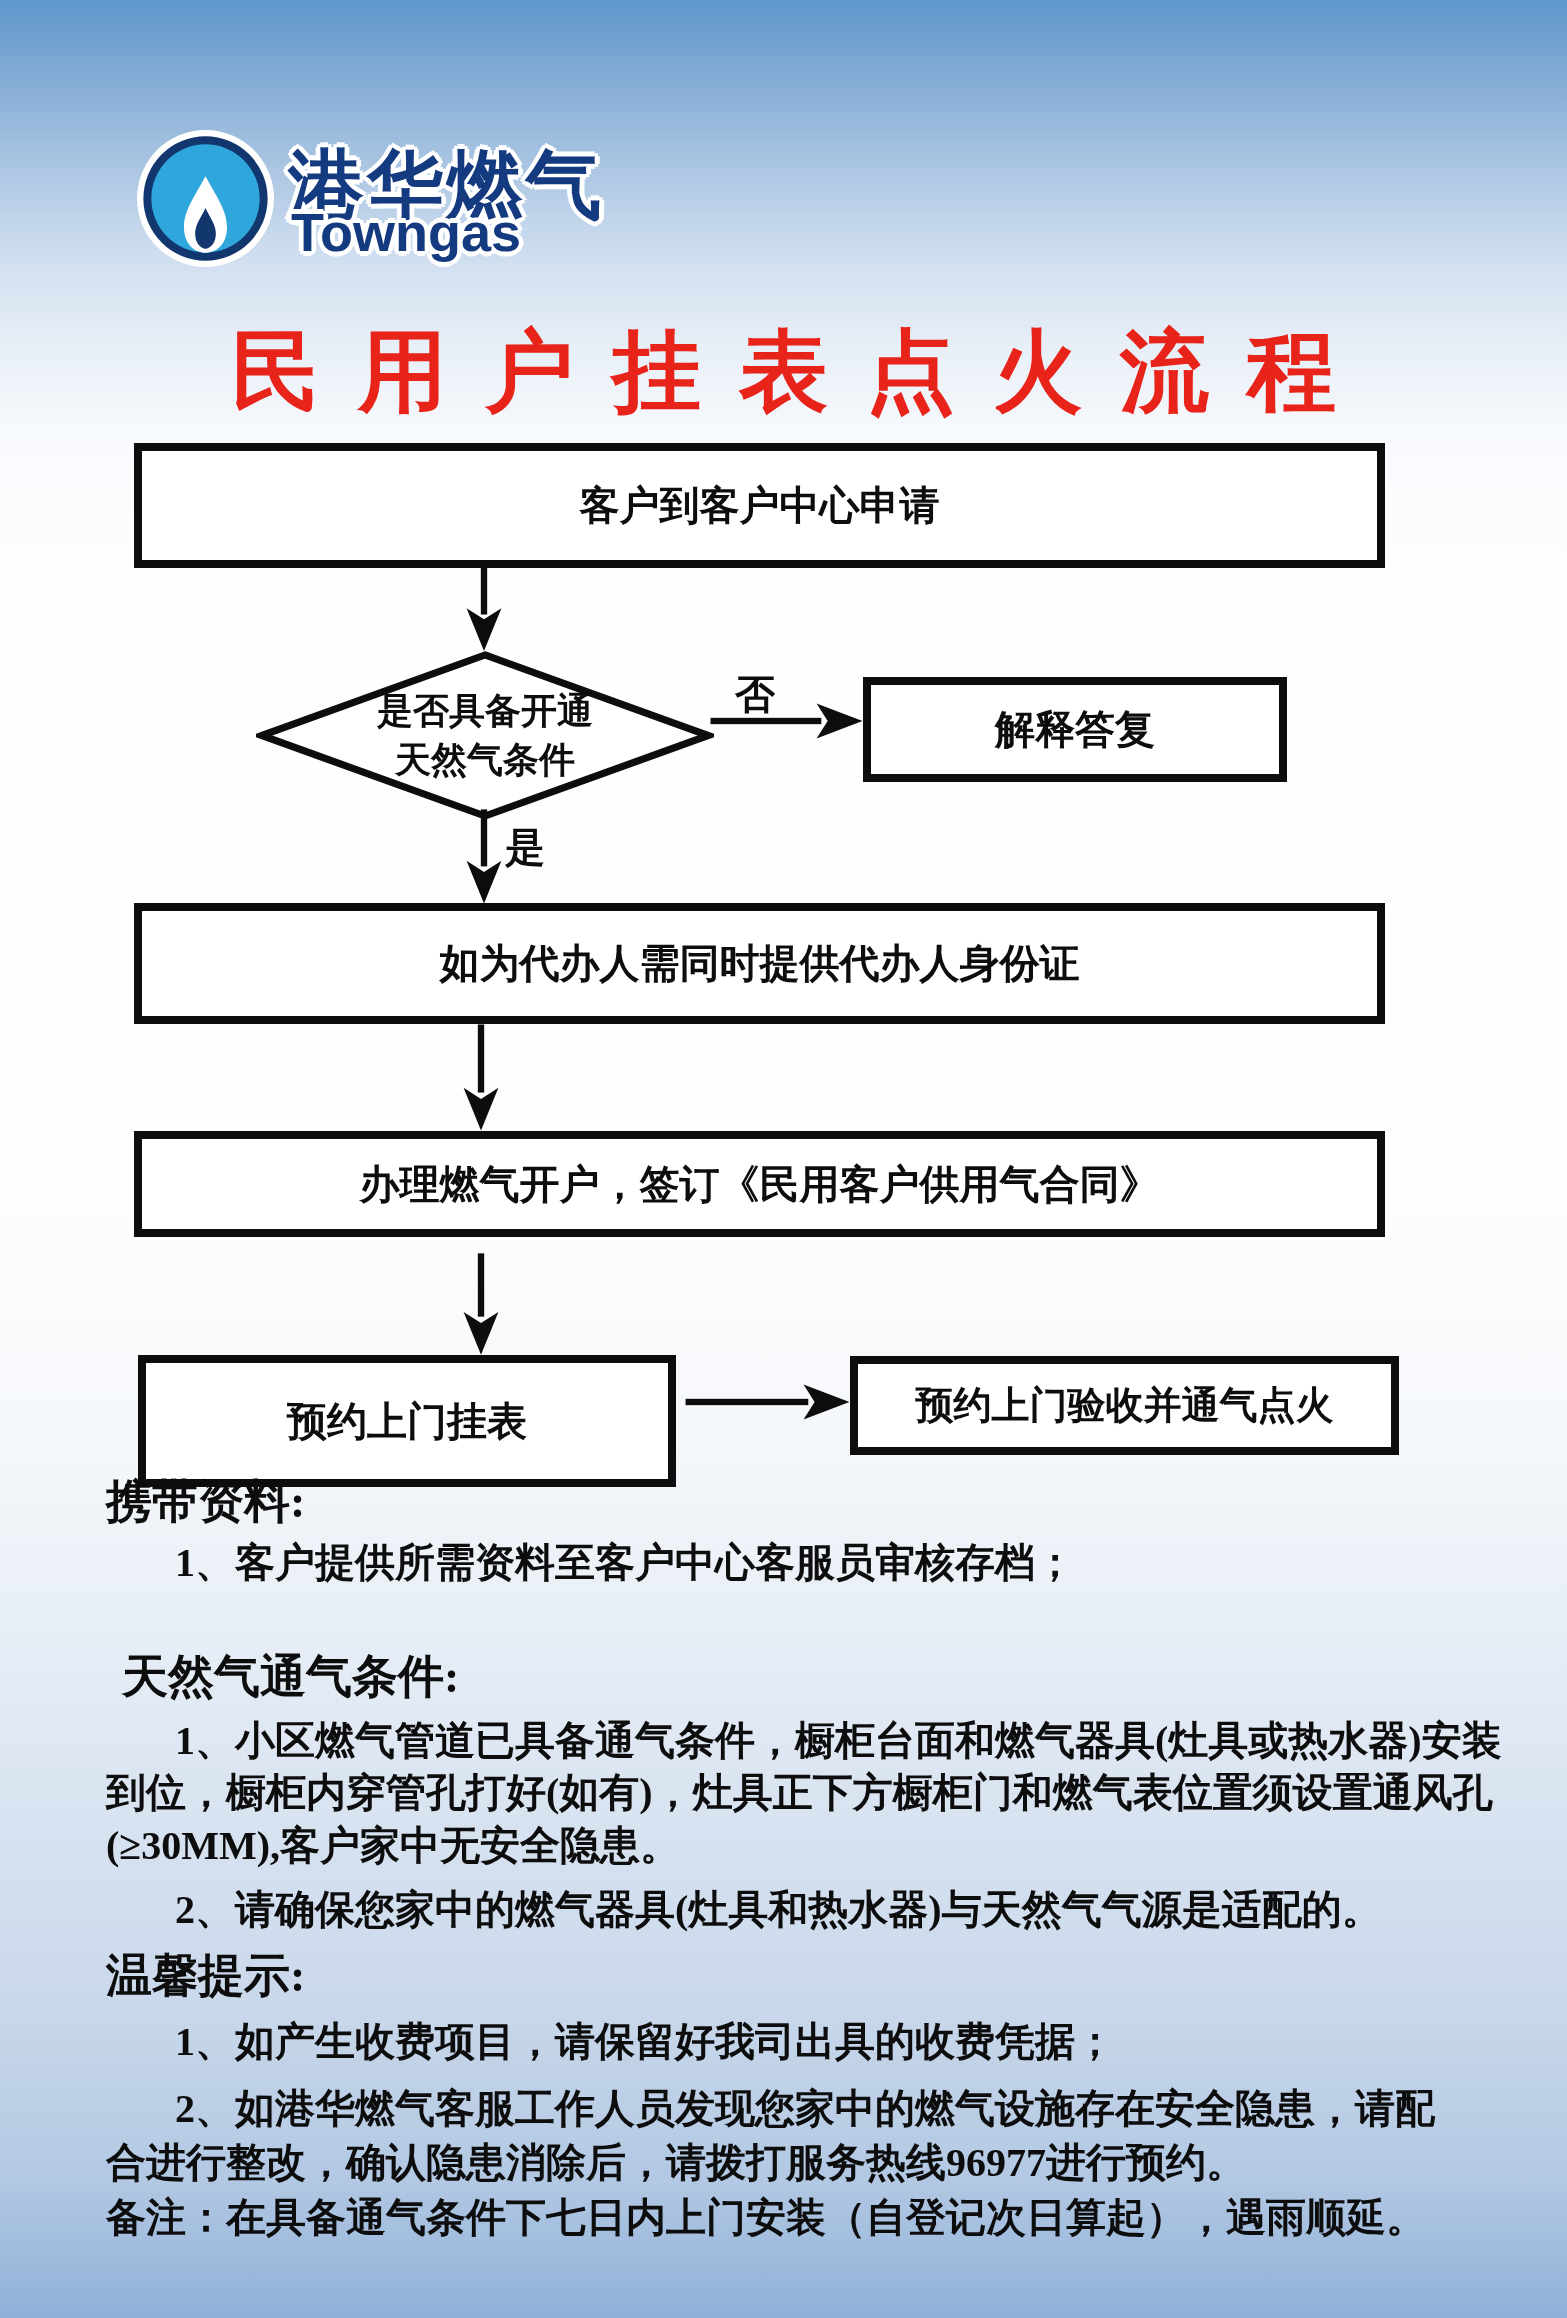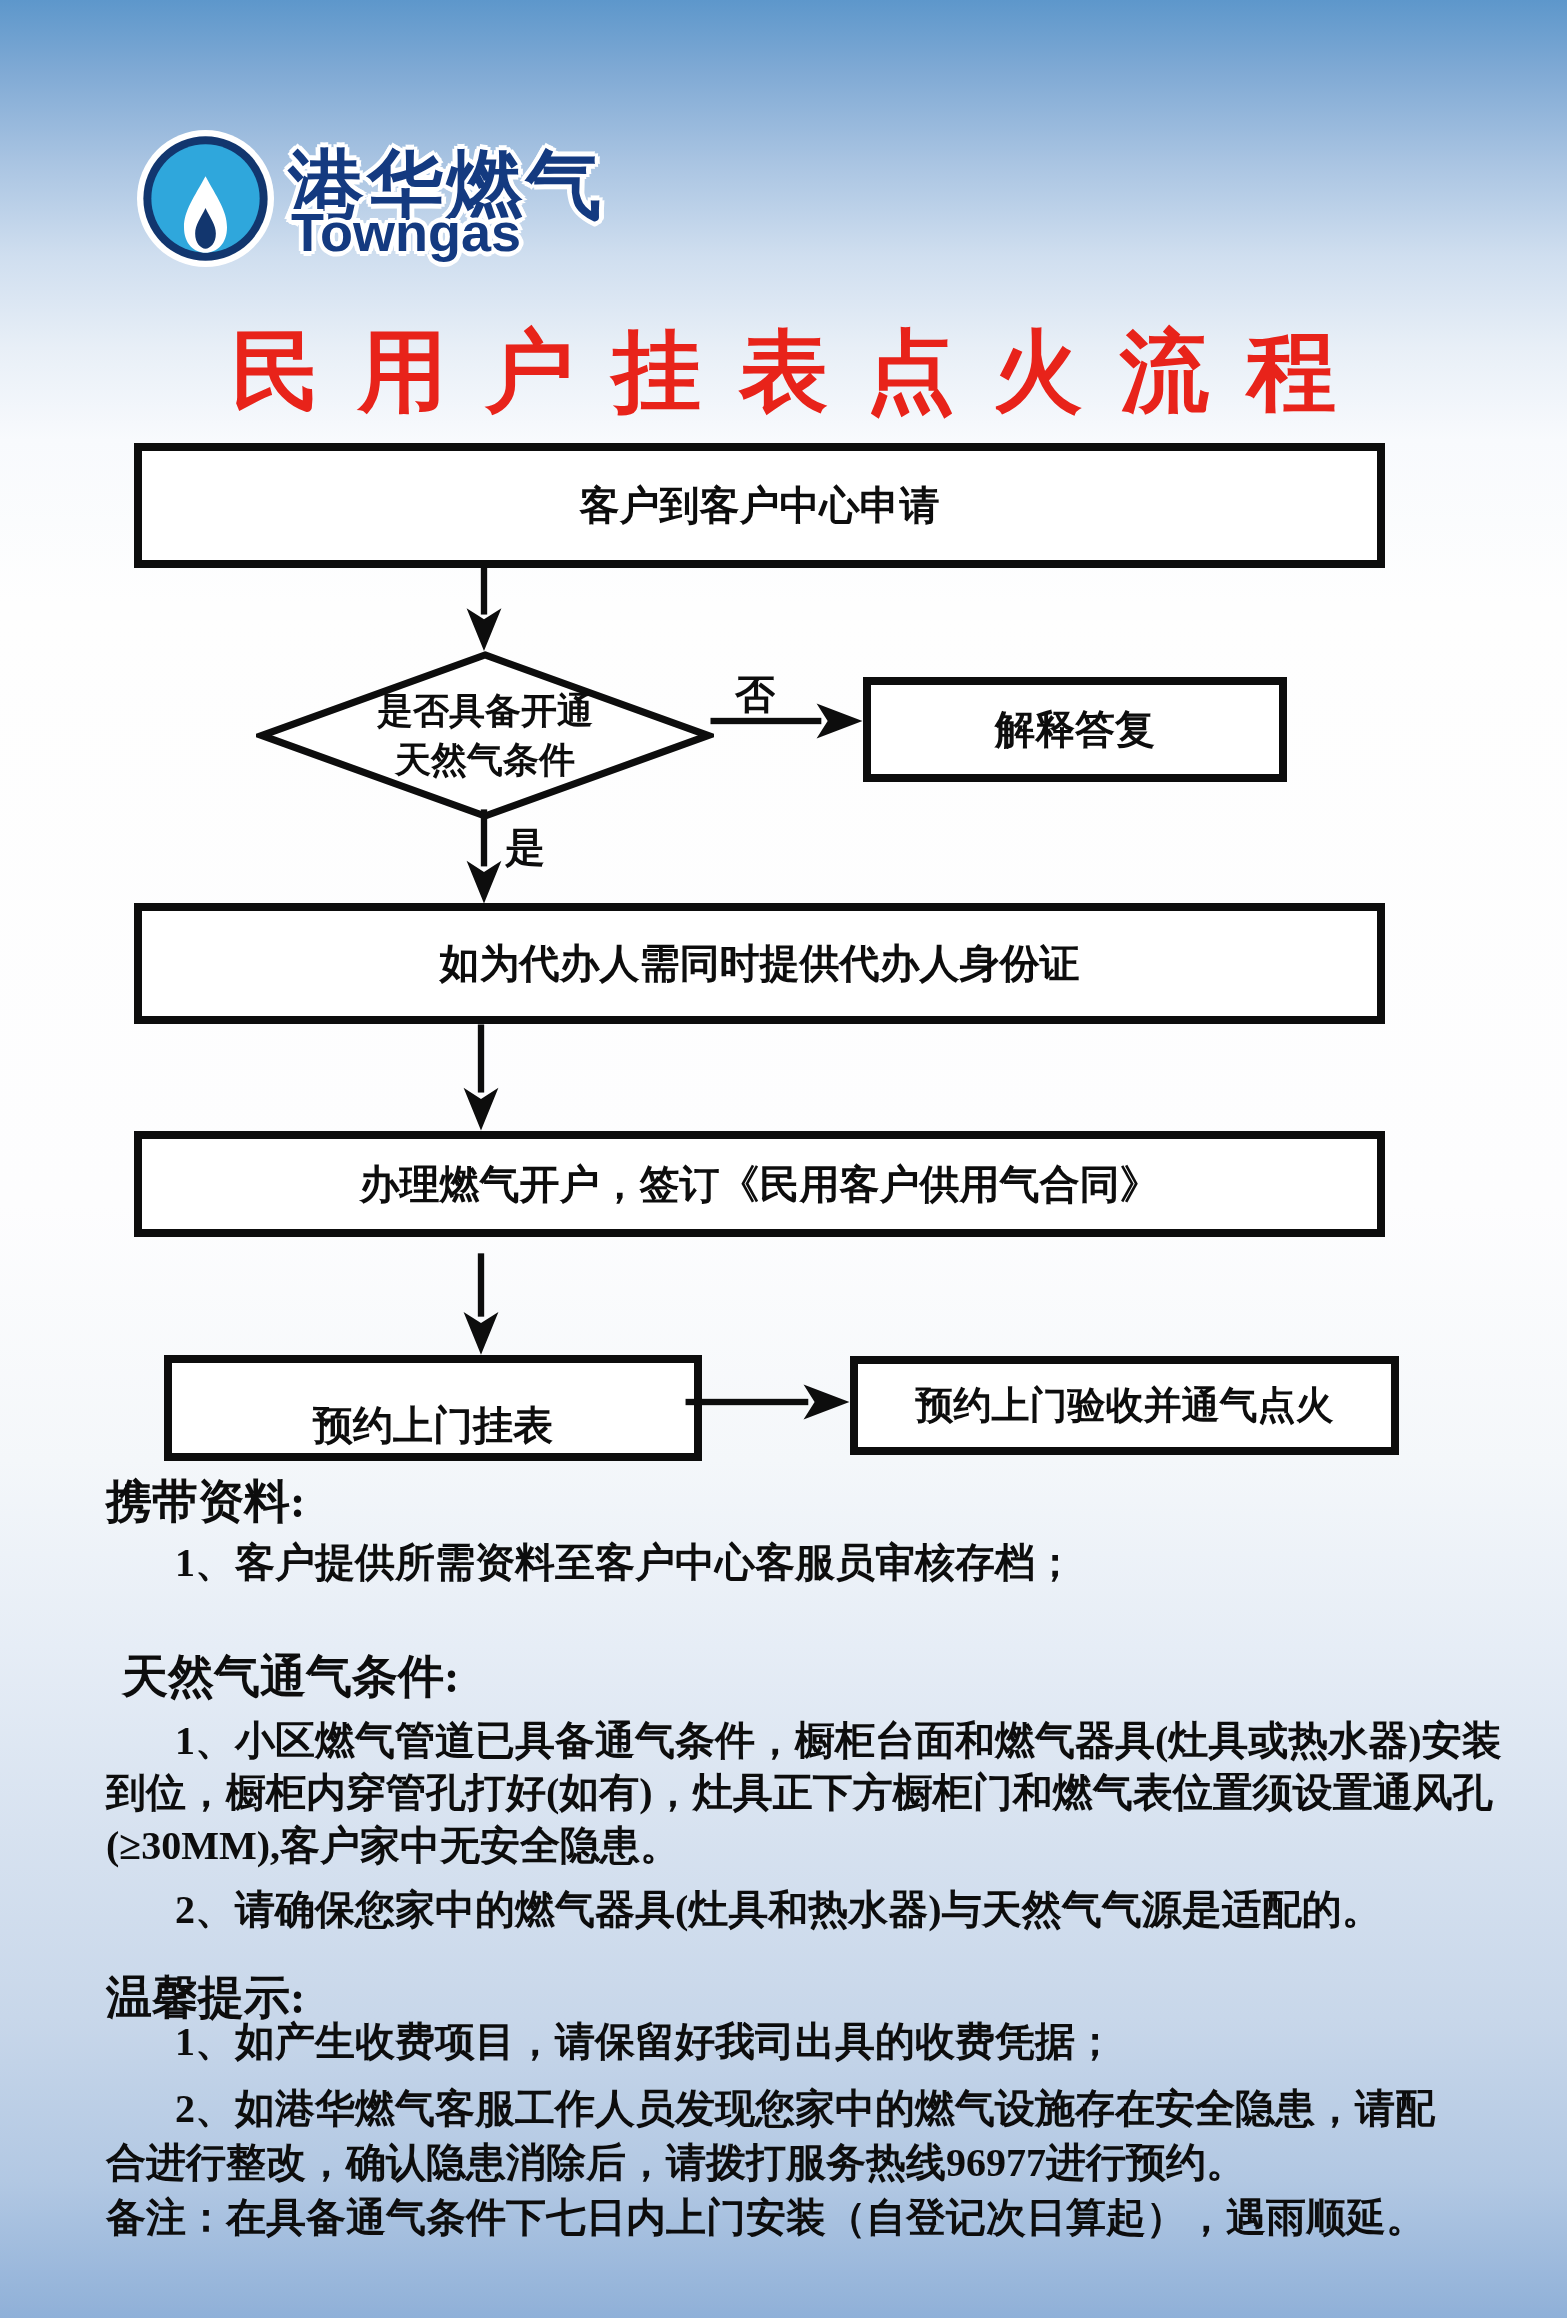--- a/index.html
+++ b/index.html
@@ -112,21 +112,21 @@
   </div>
 
   <div class="fbox" style="left:134px;top:903px;width:1251px;height:121px;">
     <span>如为代办人需同时提供代办人身份证</span>
   </div>
 
   <div class="fbox" style="left:134px;top:1131px;width:1251px;height:106px;">
     <span>办理燃气开户，签订《民用客户供用气合同》</span>
   </div>
 
-  <div class="fbox" style="left:164px;top:1355px;width:538px;height:106px;align-items:flex-end;">
+  <div class="fbox" style="left:138px;top:1355px;width:538px;height:132px;">
     <span>预约上门挂表</span>
   </div>
 
   <div class="fbox" style="left:850px;top:1356px;width:549px;height:99px;font-size:38px;">
     <span>预约上门验收并通气点火</span>
   </div>
 
   <div class="flow-label" style="left:735px;top:667px;">否</div>
   <div class="flow-label" style="left:505px;top:820px;">是</div>
 
@@ -162,20 +162,20 @@
 
   <div class="sec-h" style="left:106px;top:1471px;">携带资料:</div>
   <div class="sec-item" style="left:175px;top:1535px;">1、客户提供所需资料至客户中心客服员审核存档；</div>
 
   <div class="sec-h" style="left:106px;top:1646px;margin-left:16px;">天然气通气条件:</div>
   <div class="sec-item" style="left:175px;top:1713px;">1、小区燃气管道已具备通气条件，橱柜台面和燃气器具(灶具或热水器)安装</div>
   <div class="sec-item" style="left:106px;top:1765px;">到位，橱柜内穿管孔打好(如有)，灶具正下方橱柜门和燃气表位置须设置通风孔</div>
   <div class="sec-item" style="left:106px;top:1818px;">(≥30MM),客户家中无安全隐患。</div>
   <div class="sec-item" style="left:175px;top:1882px;">2、请确保您家中的燃气器具(灶具和热水器)与天然气气源是适配的。</div>
 
-  <div class="sec-h" style="left:106px;top:1945px;margin-top:22px;">温馨提示:</div>
+  <div class="sec-h" style="left:106px;top:1945px;">温馨提示:</div>
   <div class="sec-item" style="left:175px;top:2014px;">1、如产生收费项目，请保留好我司出具的收费凭据；</div>
   <div class="sec-item" style="left:175px;top:2081px;">2、如港华燃气客服工作人员发现您家中的燃气设施存在安全隐患，请配</div>
   <div class="sec-item" style="left:106px;top:2135px;">合进行整改，确认隐患消除后，请拨打服务热线96977进行预约。</div>
   <div class="sec-item" style="left:106px;top:2190px;">备注：在具备通气条件下七日内上门安装（自登记次日算起），遇雨顺延。</div>
 
 </div>
 
 
 </body></html>

